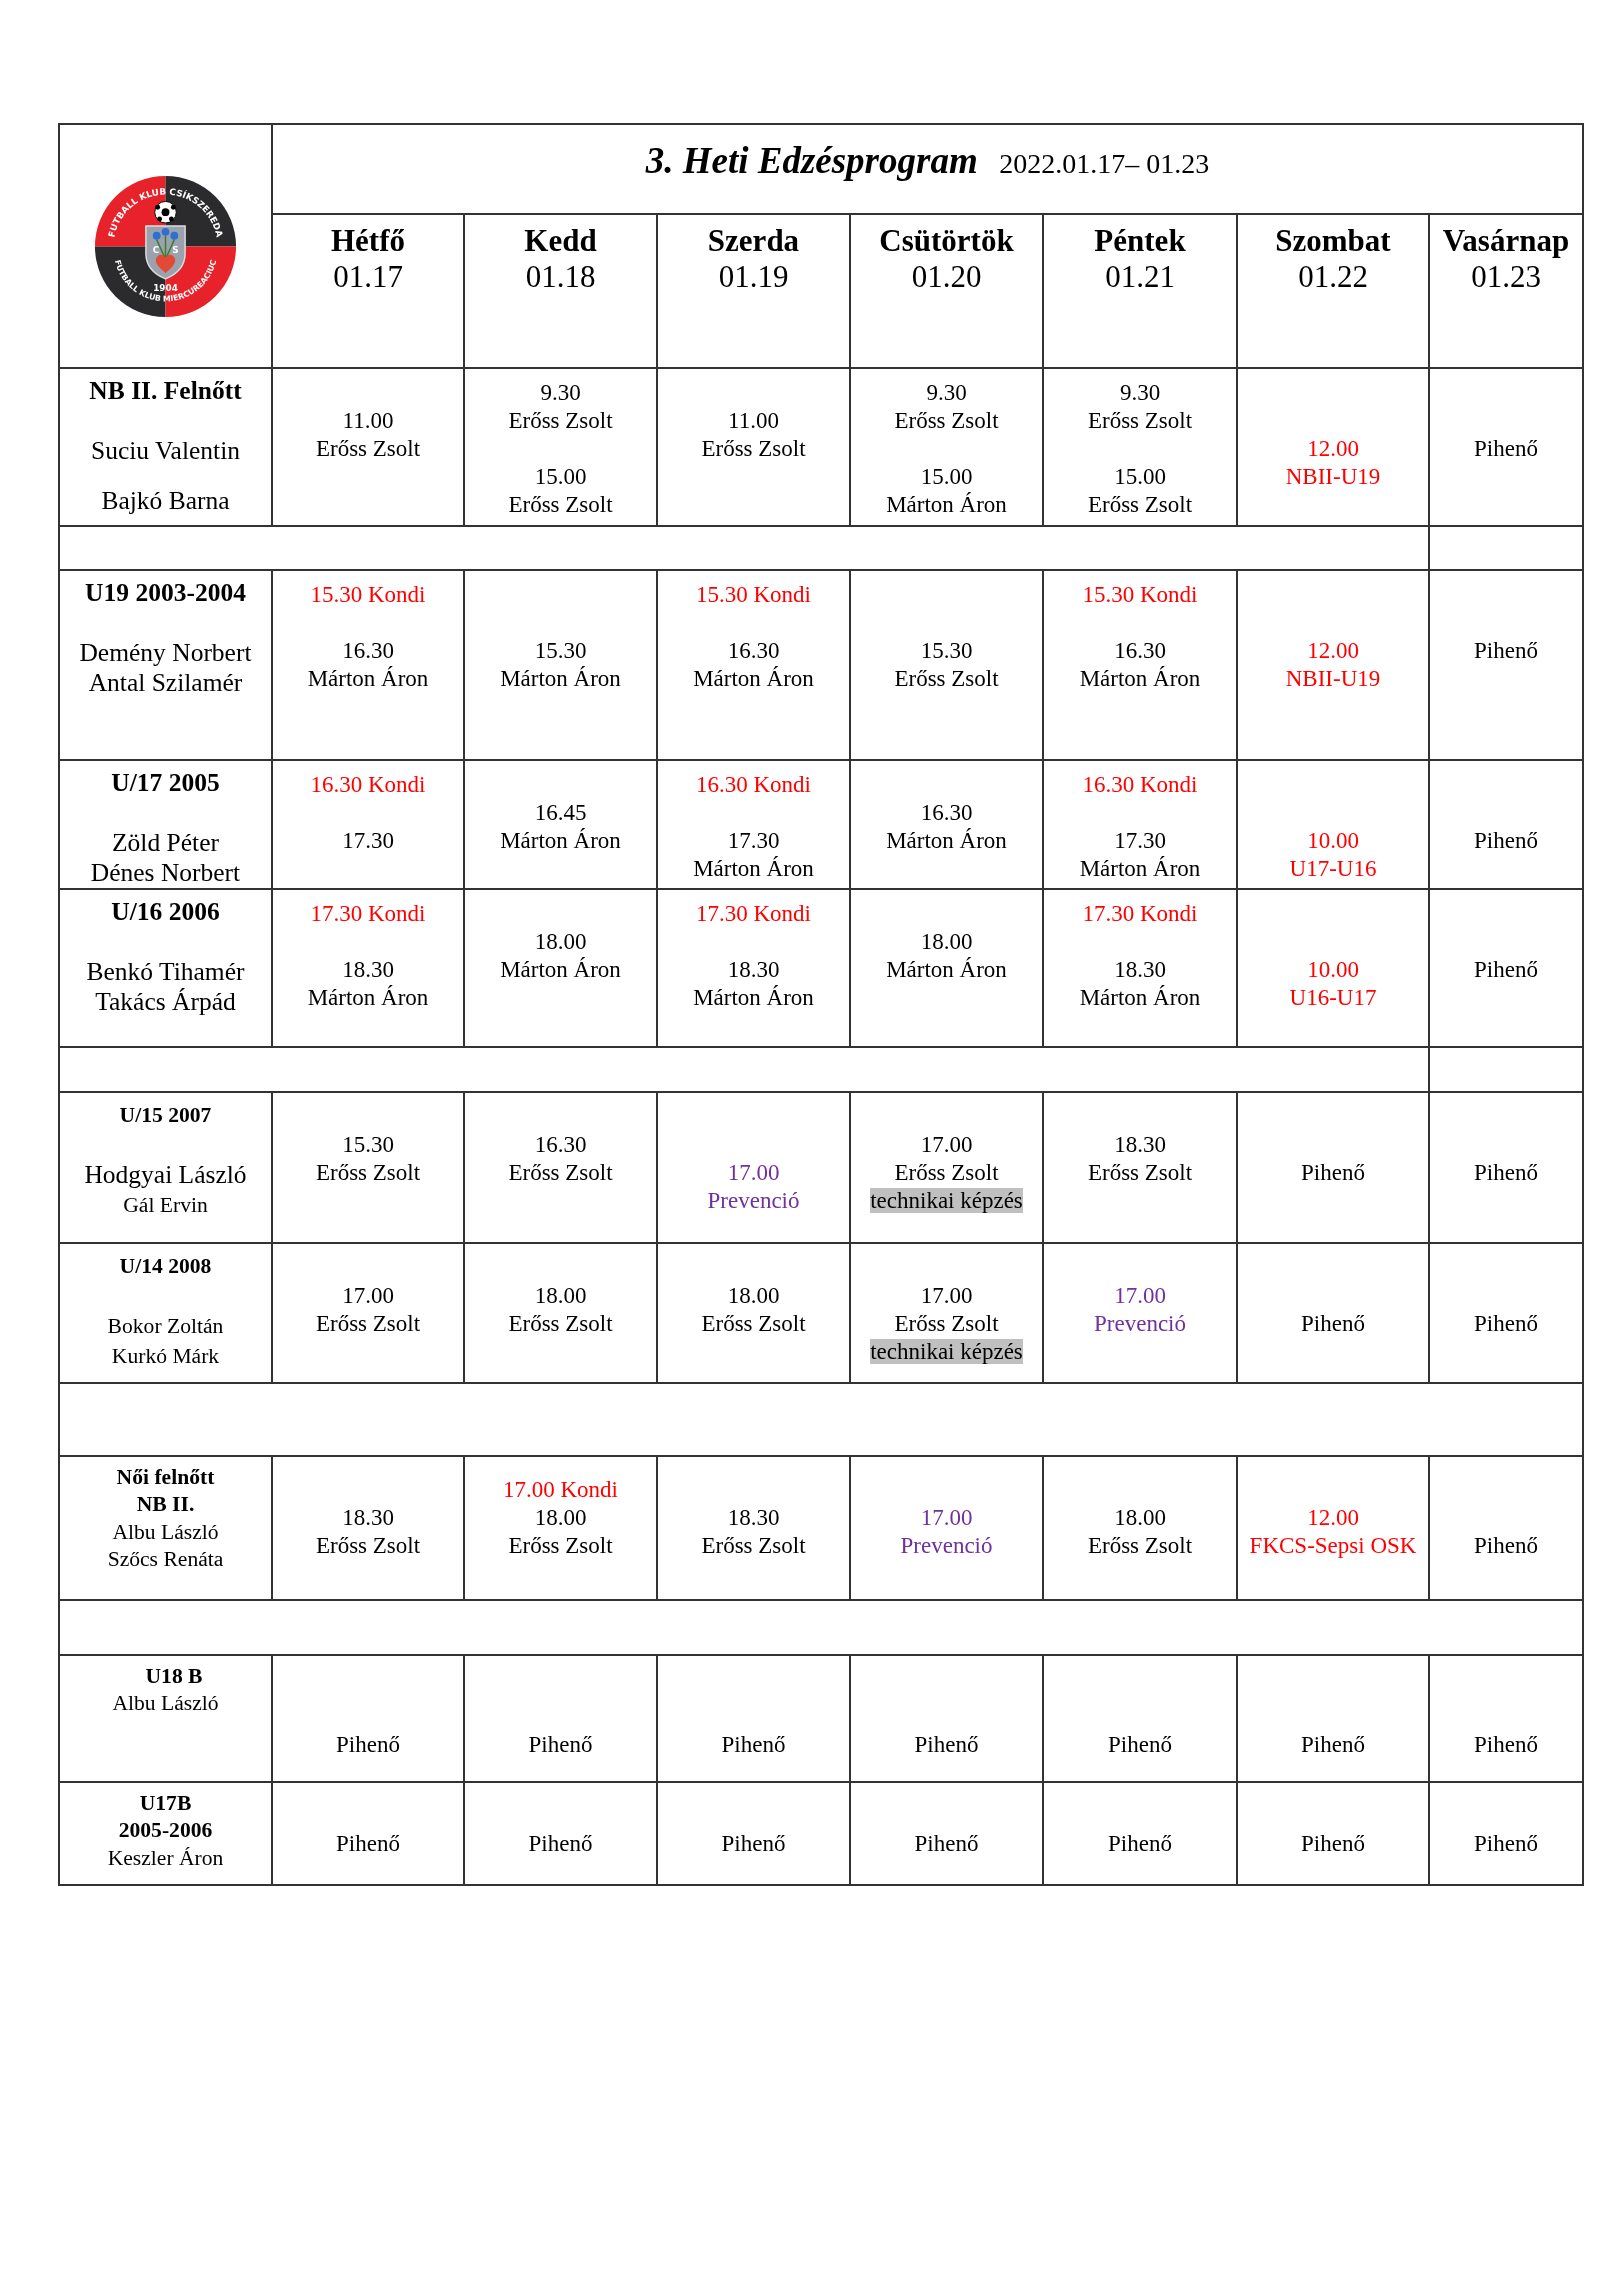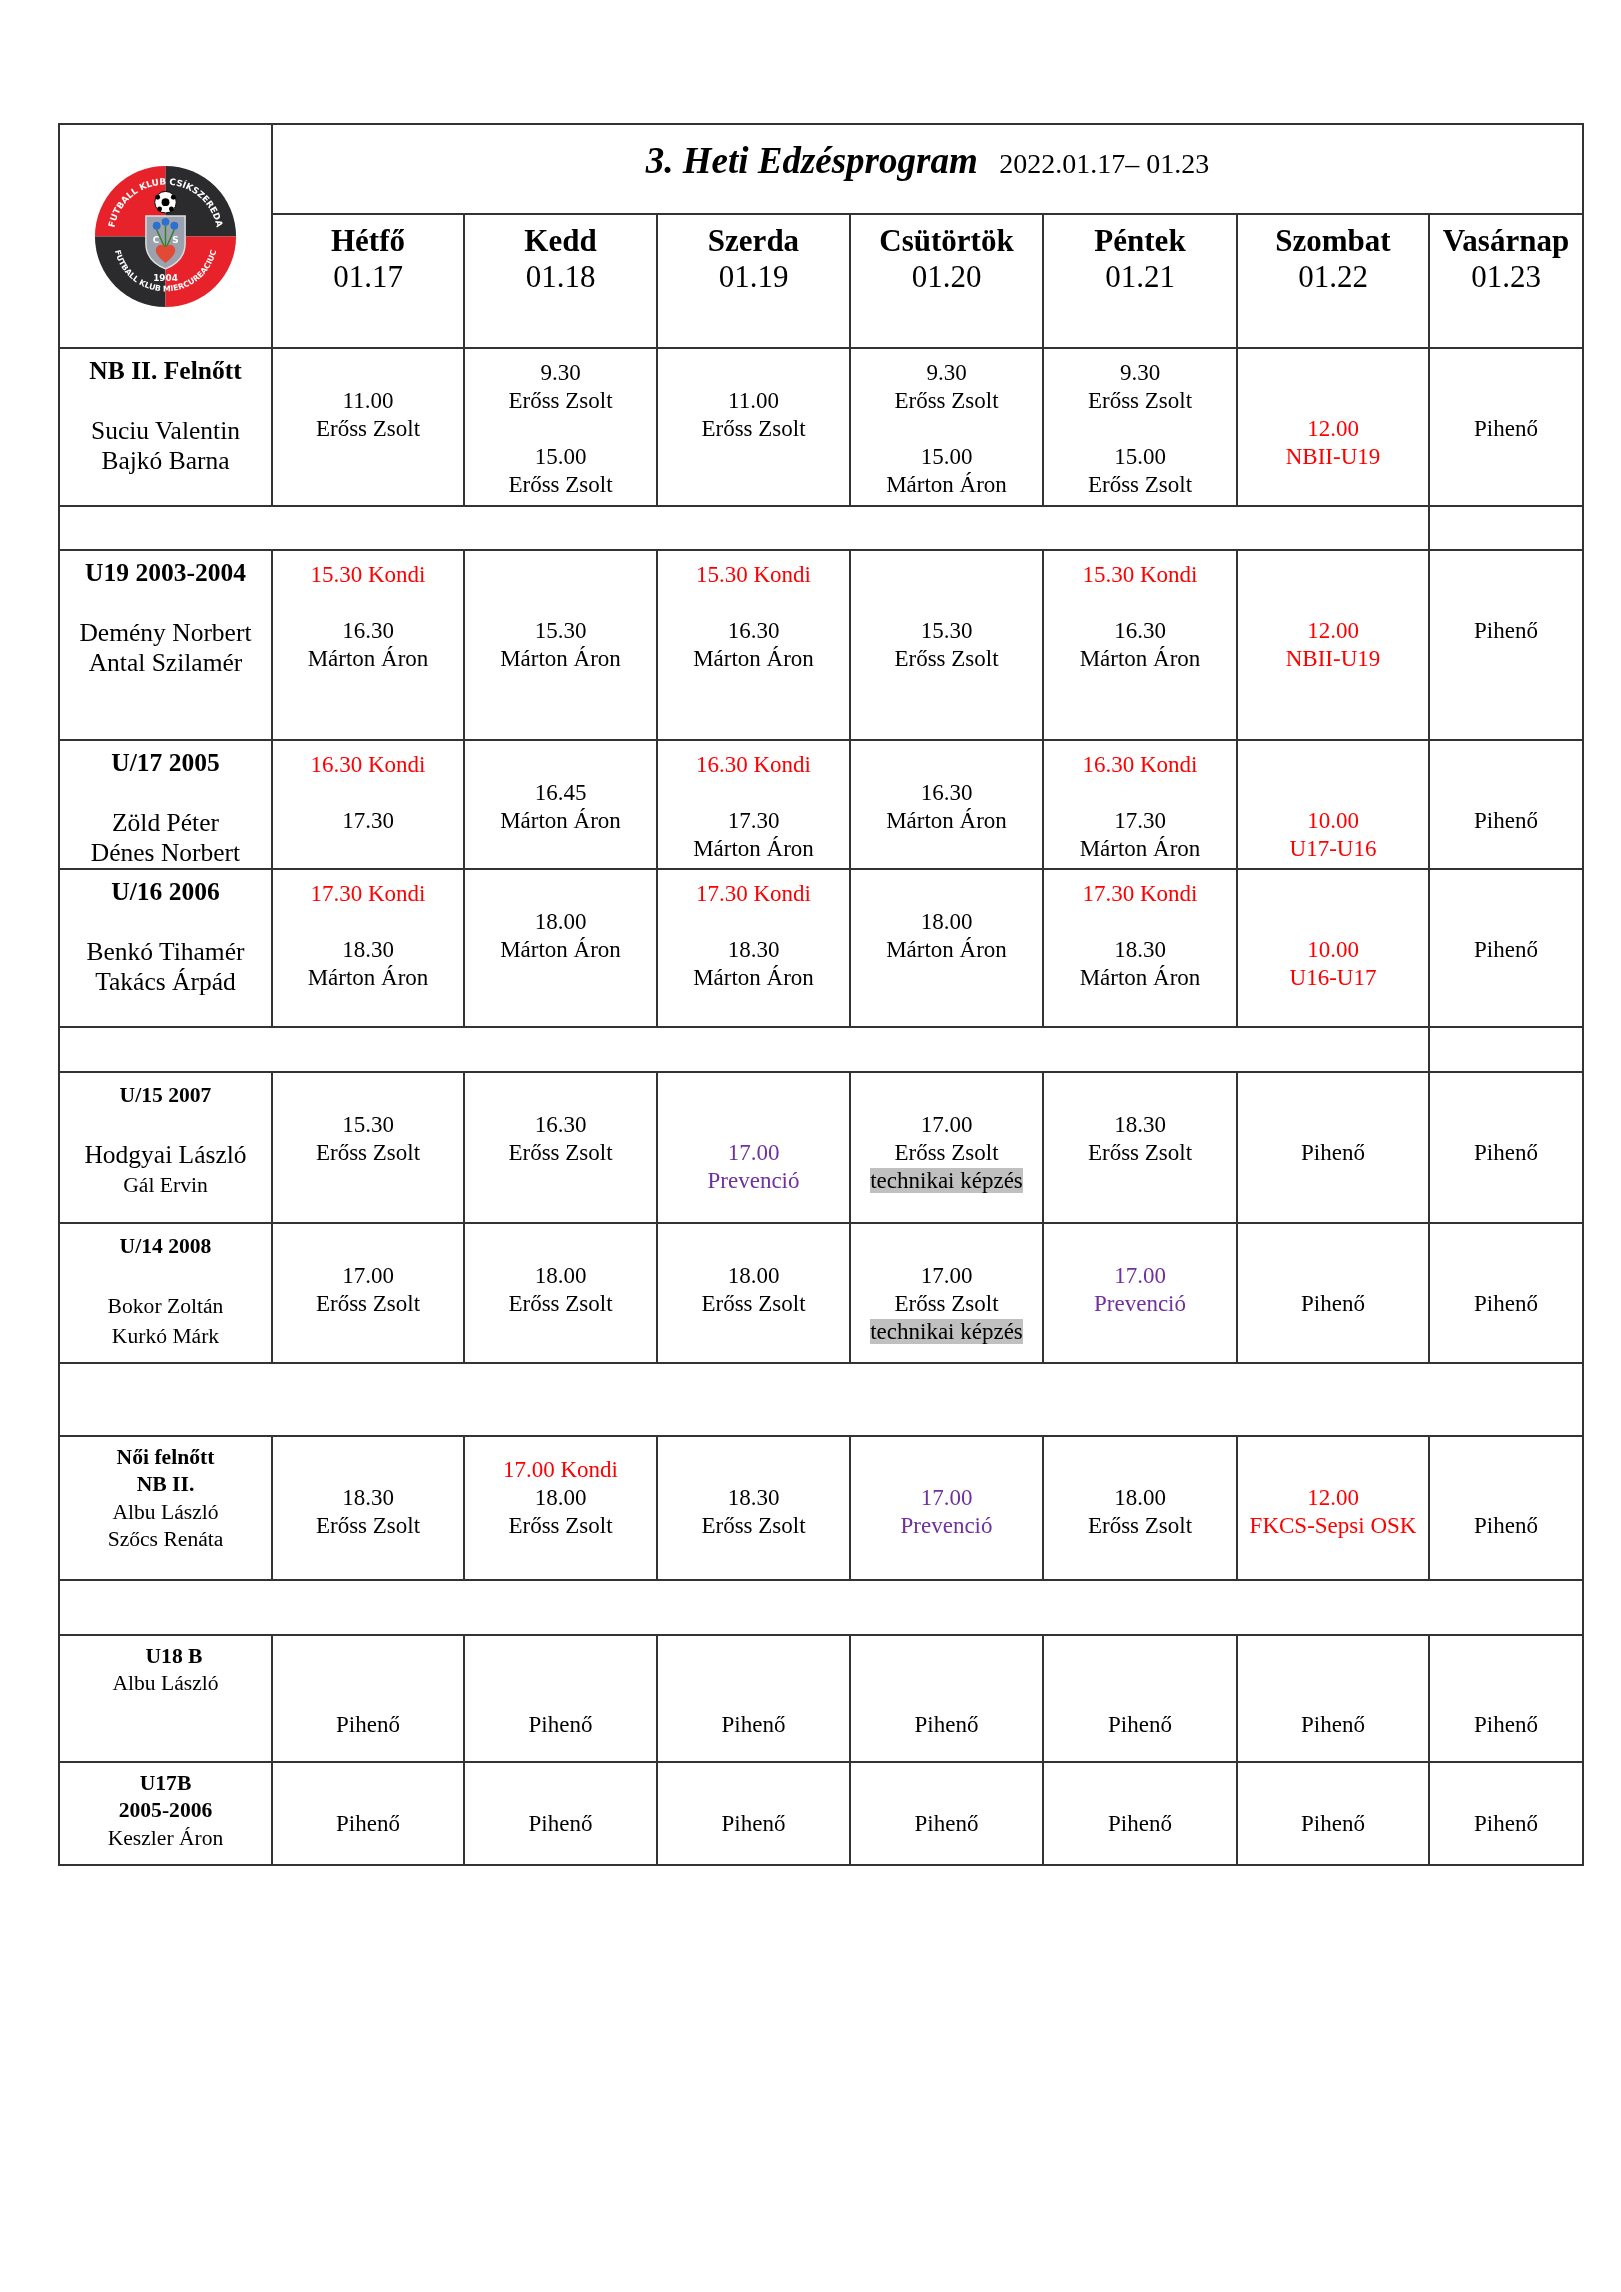--- a/index.html
+++ b/index.html
@@ -81,21 +81,21 @@
             <text x="82" y="82" font-family="DejaVu Sans, sans-serif" font-size="9" font-weight="bold" fill="#fff">S</text>
             <text x="75" y="120" text-anchor="middle" font-family="DejaVu Sans, sans-serif" font-size="9" font-weight="bold" fill="#fff">1904</text>
           </svg>
         </td>
         <td colspan="7" class="title-cell">
           <div class="title-wrap">
             <span class="title-main">3. Heti Edzésprogram</span><span class="title-range">2022.01.17– 01.23</span>
           </div>
         </td>
       </tr>
-      <tr style="height:134px" id="days-row">
+      <tr style="height:154px" id="days-row">
           <td class="day-cell">
             <div class="day-name">Hétfő</div>
             <div class="day-date">01.17</div>
           </td>
           <td class="day-cell">
             <div class="day-name">Kedd</div>
             <div class="day-date">01.18</div>
           </td>
           <td class="day-cell">
             <div class="day-name">Szerda</div>
@@ -116,21 +116,21 @@
           <td class="day-cell">
             <div class="day-name">Vasárnap</div>
             <div class="day-date">01.23</div>
           </td>
         </tr>
     <tr style="height: 158px;">
           <td class="team-cell">
             <div class="team-line bold" style="min-height: 30px;">NB II. Felnőtt</div>
             <div class="team-line" style="min-height: 30px;"></div>
             <div class="team-line" style="min-height: 30px;">Suciu Valentin</div>
-            <div class="team-line" style="min-height: 30px;">Bajkó Barna</div>
+            <div class="team-line" style="min-height: 30px; margin-top: 20px;">Bajkó Barna</div>
           </td>
           <td class="slot-cell">
             <div class="ln"><span></span></div>
             <div class="ln"><span>11.00</span></div>
             <div class="ln"><span>Erőss Zsolt</span></div>
           </td>
           <td class="slot-cell">
             <div class="ln"><span>9.30</span></div>
             <div class="ln"><span>Erőss Zsolt</span></div>
             <div class="ln"><span></span></div>

